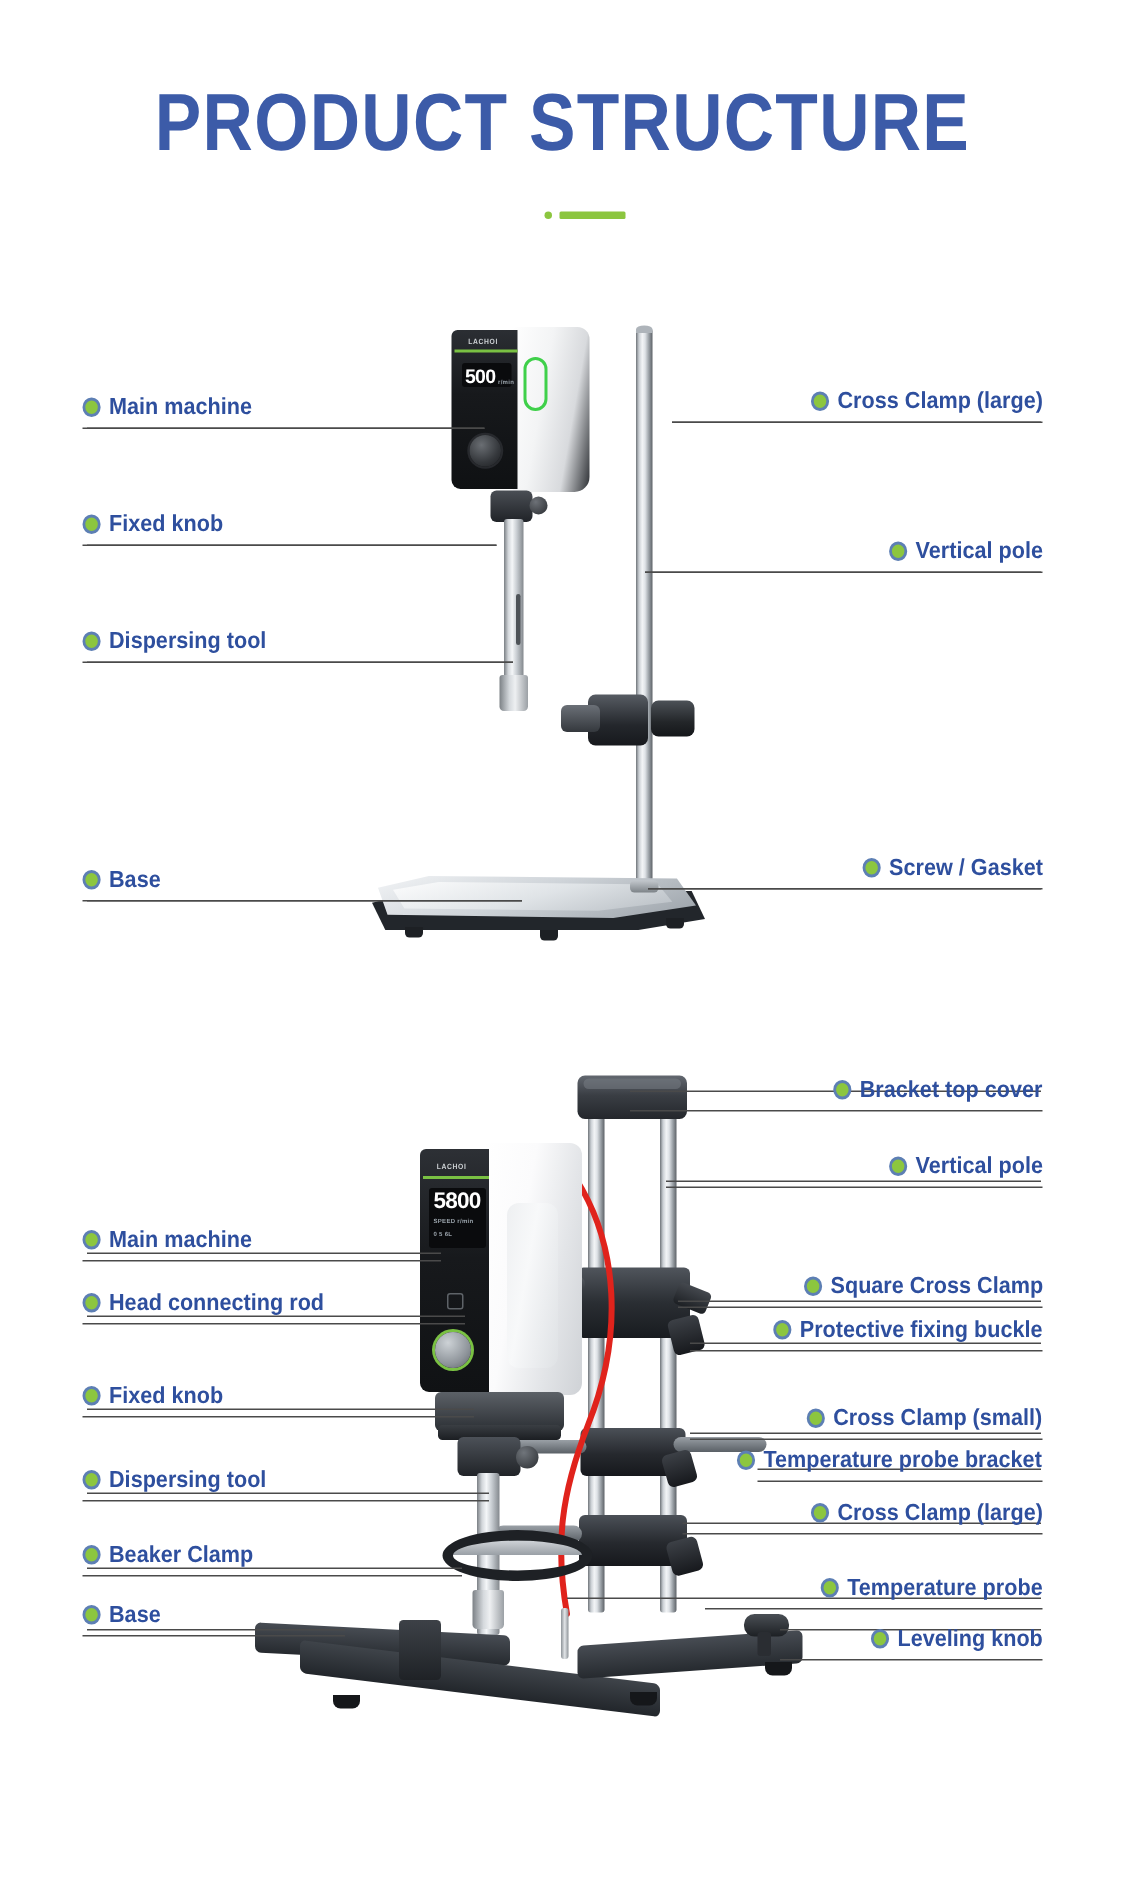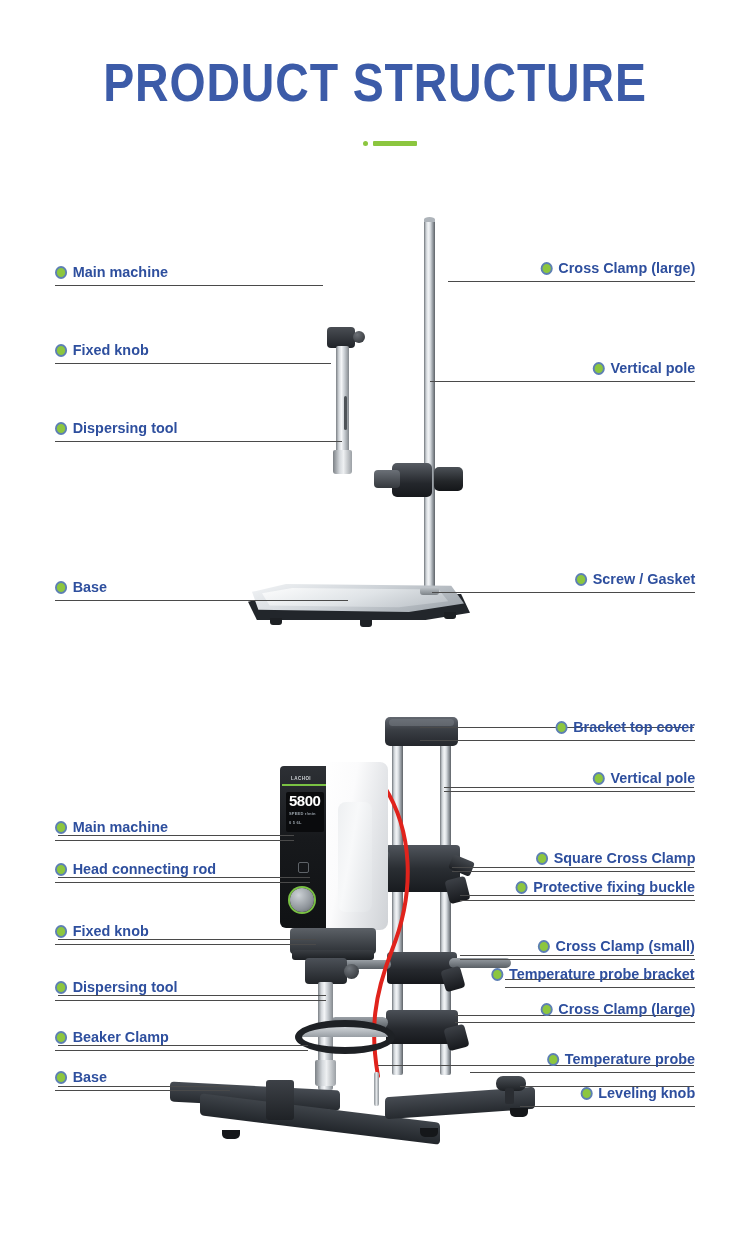--- a/index.html
+++ b/index.html
@@ -104,20 +104,43 @@
   <div style="position:absolute;left:420px;top:387px;width:19px;height:8px;border-radius:3px;
               background:linear-gradient(180deg,#c2c7cc,#7d8388);"></div>
 
   <div style="position:absolute;left:392px;top:263px;width:40px;height:34px;border-radius:5px;
               background:linear-gradient(180deg,#575c63,#24272c 60%,#17191d);"></div>
   <div style="position:absolute;left:434px;top:267px;width:29px;height:24px;border-radius:5px;
               background:linear-gradient(180deg,#4c5157,#232629 60%,#141619);"></div>
   <div style="position:absolute;left:374px;top:270px;width:26px;height:18px;border-radius:4px;
               background:linear-gradient(180deg,#6b7077,#34383d);"></div>
 
+  <div class="machine-body" style="left:301px;top:18px;width:92px;height:110px;">
+
+    <div style="position:absolute;left:40px;top:0;width:52px;height:110px;border-radius:4px 8px 10px 4px;
+                background:linear-gradient(100deg,#ffffff 0%,#f3f4f5 40%,#d8dadd 72%,#2c2f33 100%);"></div>
+
+    <div style="position:absolute;left:0;top:2px;width:44px;height:106px;border-radius:4px 0 0 6px;
+                background:linear-gradient(180deg,#2b2e33 0%,#17191c 40%,#0f1113 100%);"></div>
+
+    <div style="position:absolute;left:2px;top:15px;width:42px;height:1.5px;background:#7ac143;"></div>
+
+    <div class="brandtxt" style="left:10px;top:7px;">LACHOI</div>
+
+    <div style="position:absolute;left:7px;top:24px;width:33px;height:16px;background:#0a0b0d;border-radius:2px;"></div>
+    <div class="screen-num" style="left:9px;top:25px;font-size:13px;">500</div>
+    <div class="screen-sub" style="left:31px;top:34px;">r/min</div>
+
+    <div style="position:absolute;left:12px;top:72px;width:21px;height:21px;border-radius:50%;
+                background:radial-gradient(circle at 38% 32%,#6a6e73,#35383c 60%,#1b1d20);
+                box-shadow:0 0 0 1.5px #27292d;"></div>
+
+    <div style="position:absolute;left:48px;top:20px;width:12px;height:32px;border-radius:8px;
+                border:2px solid #3fd04a;"></div>
+  </div>
 
   <div style="position:absolute;left:327px;top:127px;width:28px;height:21px;border-radius:4px;
               background:linear-gradient(180deg,#4a4e54,#202328);"></div>
   <div style="position:absolute;left:353px;top:131px;width:12px;height:12px;border-radius:50%;
               background:radial-gradient(circle at 35% 30%,#6d7177,#2a2d31);"></div>
 
   <div class="shaft" style="left:336px;top:146px;width:13px;height:106px;"></div>
   <div style="position:absolute;left:333px;top:250px;width:19px;height:24px;border-radius:2px 2px 3px 3px;
               background:linear-gradient(90deg,#7c8186,#d5d9dd 35%,#eef0f2 55%,#9ba0a5 100%);"></div>
   <div style="position:absolute;left:344px;top:196px;width:3px;height:34px;background:#4e5358;border-radius:2px;"></div>

